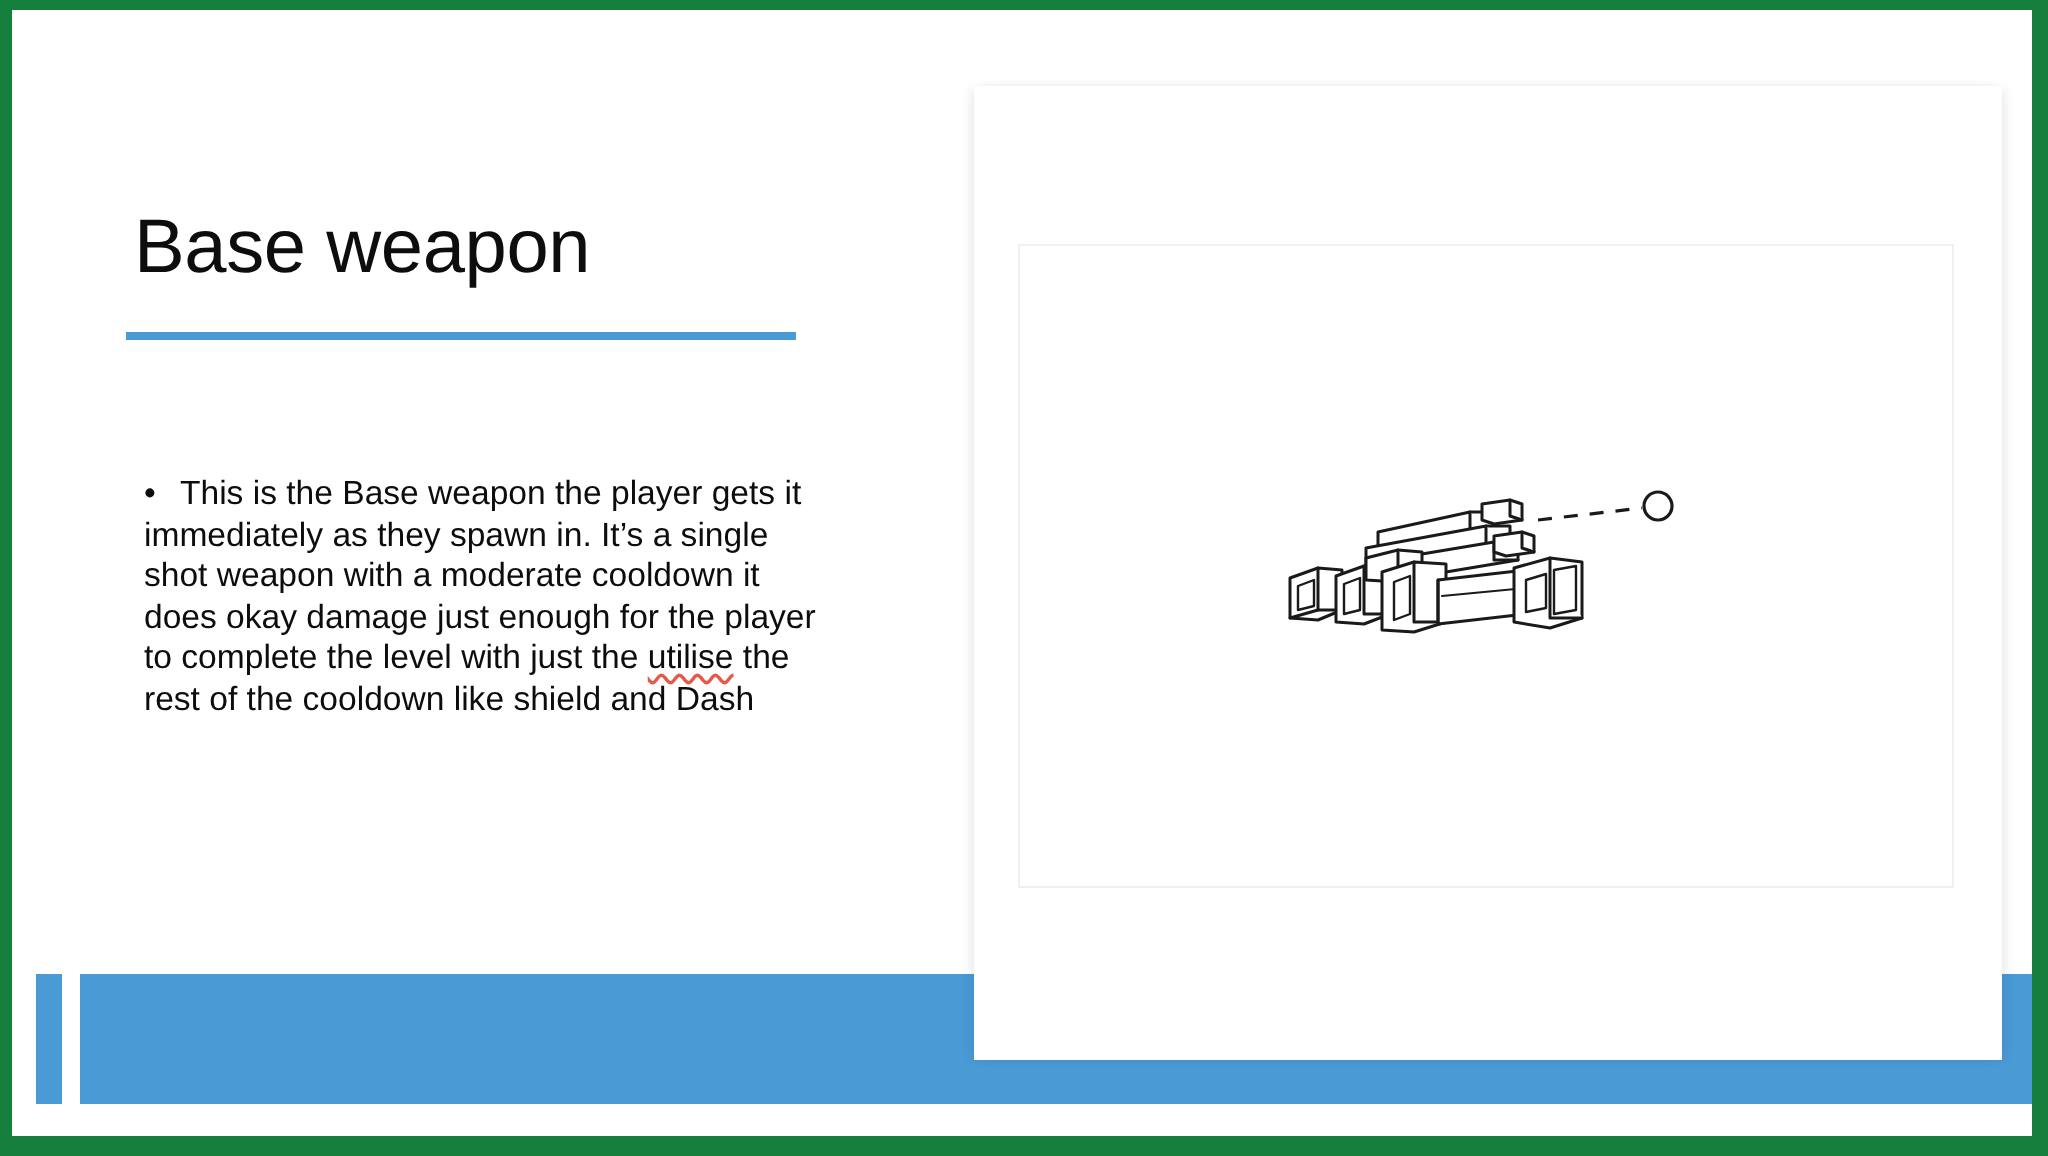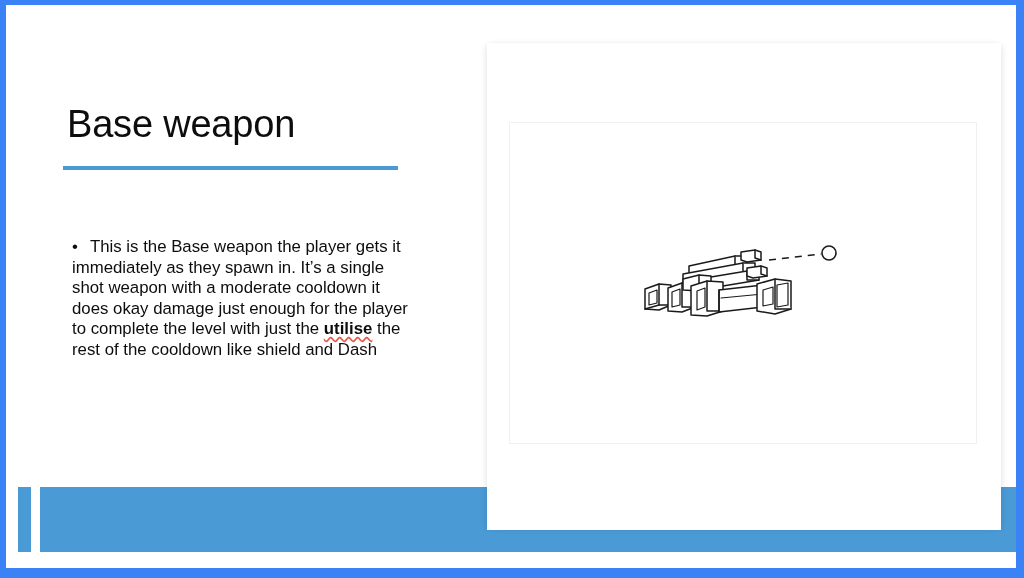--- a/index.html
+++ b/index.html
@@ -12,21 +12,21 @@
     height: 578px;
     font-family: "Liberation Sans", sans-serif;
     overflow: hidden;
   }
 
   
   #viewport {
     position: relative;
     width: 1024px;
     height: 578px;
-    background: #3b82f6;
+    background: #15803d;
   }
 
   
   #slide {
     position: absolute;
     left: 6px;
     top: 5px;
     width: 1010px;
     height: 563px;
     background: #ffffff;
@@ -66,21 +66,20 @@
     font-weight: 400;
   }
   #body-block .bullet-glyph {
     display: inline-block;
     width: 18px;
   }
   .misspelled {
     text-decoration: underline wavy #e8584a;
     text-decoration-skip-ink: none;
     text-underline-offset: 2px;
-    font-weight: bold;
   }
 
   
   #picture-panel {
     position: absolute;
     left: 481px;
     top: 38px;
     width: 514px;
     height: 487px;
     background: #ffffff;

